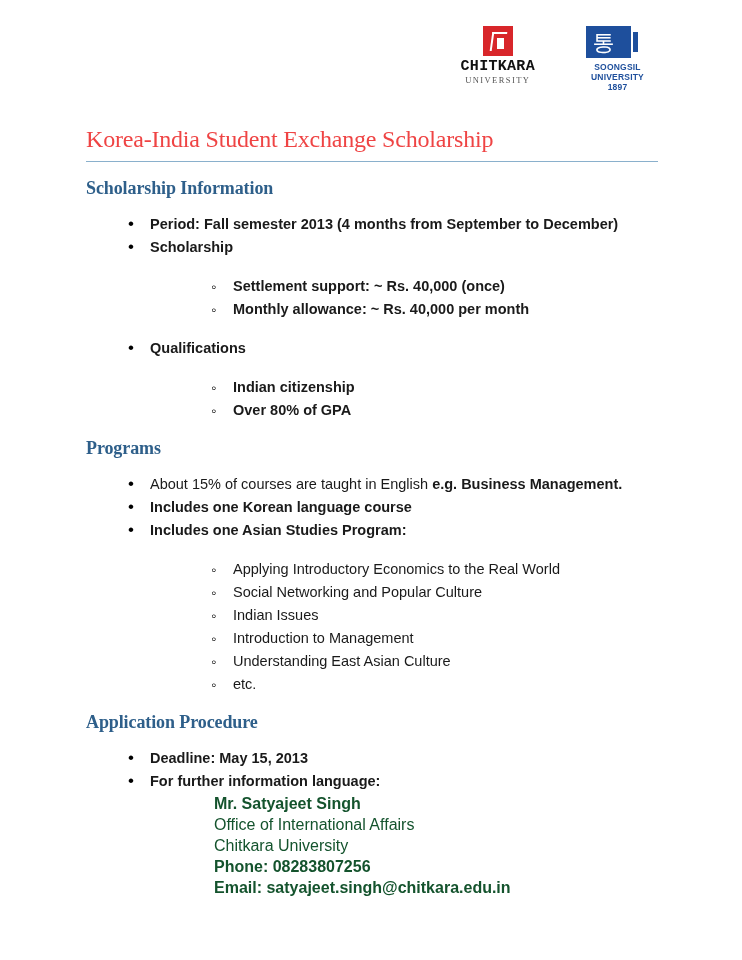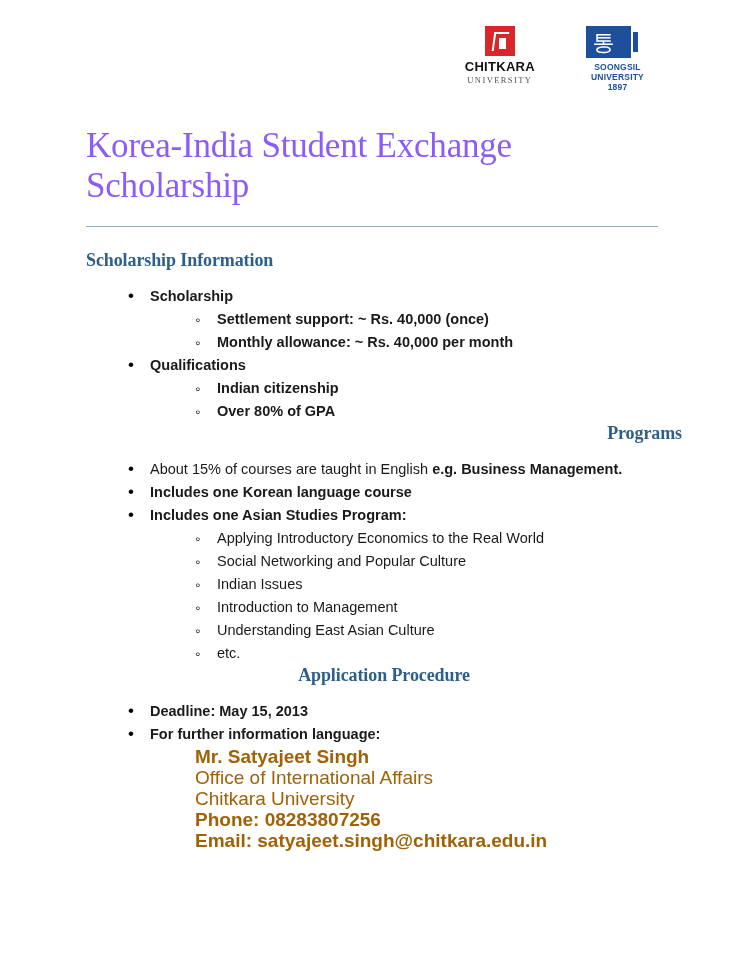--- a/index.html
+++ b/index.html
@@ -59,22 +59,22 @@
   .chitkara-mark::before {
     content: "";
     position: absolute;
     left: 14px;
     top: 12px;
     width: 7px;
     height: 11px;
     background: #ffffff;
   }
   .chitkara-name {
-    font-family: Liberation Sans, sans-serif;
-    font-size: 13px;
+    font-family: Liberation Mono, monospace;
+    font-size: 15px;
     font-weight: bold;
     letter-spacing: 0.3px;
     color: #111111;
     line-height: 13px;
   }
   .chitkara-sub {
     font-family: "Liberation Serif", serif;
     font-size: 8.5px;
     letter-spacing: 1.4px;
     color: #555555;
@@ -120,42 +120,42 @@
     color: #1e4f9c;
     line-height: 10px;
     text-align: center;
     letter-spacing: 0.2px;
     margin-left: 8px;
   }
 
   
   .doc-title {
     font-family: "Liberation Serif", serif;
-    font-size: 35px;
-    color: #8b5cf6;
+    font-size: 24px;
+    color: #ef4444;
     font-weight: normal;
     letter-spacing: -0.2px;
-    padding-bottom: 20px;
+    padding-bottom: 8px;
     border-bottom: 1.5px solid #8ab0cc;
     width: 572px;
     margin-top: 28px;
   }
 
   
   h2.section {
     font-family: "Liberation Serif", serif;
     font-size: 18px;
     font-weight: bold;
     color: #2e5f8a;
     margin: 0;
     letter-spacing: -0.1px;
   }
   .sec-info   { margin-top: 36px; }
-  .sec-prog   { margin-top: 38px; text-align: right; }
-  .sec-app    { margin-top: 38px; text-align: center; }
+  .sec-prog   { margin-top: 38px; }
+  .sec-app    { margin-top: 38px; }
 
   
   ul.bullets {
     list-style: none;
     margin: 14px 0 0 0;
     padding: 0 0 0 42px;
   }
   ul.bullets > li {
     position: relative;
     font-size: 14.5px;
@@ -167,21 +167,21 @@
     content: "\2022";
     position: absolute;
     left: 0;
     top: -1px;
     font-size: 17px;
     line-height: 23px;
     color: #000;
   }
   ul.sub {
     list-style: none;
-    margin: 0;
+    margin: 16px;
     padding: 0 0 0 45px;
   }
   ul.sub > li {
     position: relative;
     font-size: 14.5px;
     line-height: 23px;
     color: #1a1a1a;
     padding-left: 22px;
   }
   ul.sub > li::before {
@@ -194,23 +194,24 @@
     color: #000;
   }
   .b { font-weight: bold; }
   .n { font-weight: normal; }
 
   .contact-block {
     padding-left: 109px;
     margin-top: 0;
   }
   .contact-block div {
-    font-size: 19px;
+    font-size: 16px;
     line-height: 21px;
-    color: #a16207;
+    color: #14532d;
+    margin-left: 19px;
   }
 </style>
 </head>
 <body>
 
 <div class="page">
 
   <div class="logo-row">
 
     <div class="logo-block">
@@ -230,20 +231,23 @@
       <div class="soongsil-name">1897</div>
     </div>
 
   </div>
 
   <h1 class="doc-title">Korea-India Student Exchange Scholarship</h1>
 
   <h2 class="section sec-info">Scholarship Information</h2>
   <ul class="bullets">
     <li>
+      <span class="b">Period: Fall semester 2013 (4 months from September to December)</span>
+    </li>
+    <li>
       <span class="b">Scholarship</span>
       <ul class="sub">
         <li><span class="b">Settlement support: ~ Rs. 40,000 (once)</span></li>
         <li><span class="b">Monthly allowance: ~ Rs. 40,000 per month</span></li>
       </ul>
     </li>
     <li>
       <span class="b">Qualifications</span>
       <ul class="sub">
         <li><span class="b">Indian citizenship</span></li>

